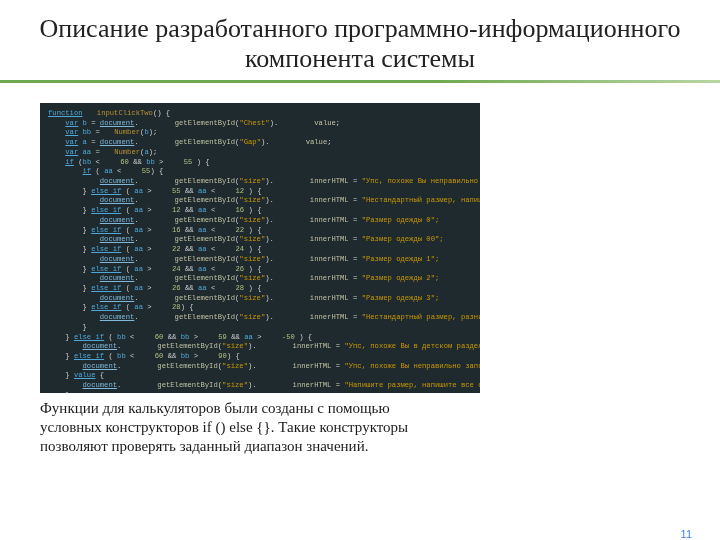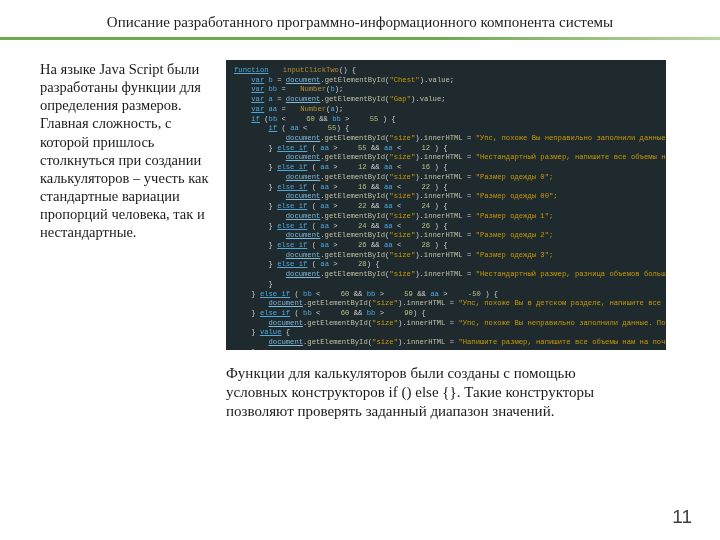--- a/index.html
+++ b/index.html
@@ -6,21 +6,21 @@
   body {
     width: 720px;
     height: 540px;
     background: #ffffff;
     font-family: "Times New Roman", Times, serif;
     color: #1a1a1a;
     position: relative;
     overflow: hidden;
   }
   .title {
-    font-size: 15px;
+    font-size: 26px;
     font-weight: 400;
     text-align: center;
     padding: 14px 20px 6px 20px;
     color: #222;
   }
   .title-underline {
     height: 3px;
     background: linear-gradient(to right, #6fa84f 0%, #6fa84f 60%, #b8d6a3 100%);
     margin: 0 0 0 0;
   }
@@ -49,50 +49,47 @@
     font-size: 7.2px;
     line-height: 1.35;
     color: #c8d0d4;
     overflow: hidden;
     white-space: pre;
   }
   .kw { color: #4fa8d8; text-decoration: underline; }
   .var { color: #4fa8d8; }
   .fn { color: #b89030; margin-left: 10px; }
   .obj { color: #7fb8d8; text-decoration: underline; }
-  .prop { color: #c0c0a0; }
+  .prop { color: #c0c0a0; margin-left: 36px; }
   .str { color: #c89800; }
   .num { color: #b0c080; margin-left: 16px; }
   .op { color: #d0d0d0; }
   .pn { color: #d0d0d0; }
   .caption {
     font-size: 15px;
     line-height: 1.25;
-    padding: 14px 30px 0 0;
+    padding: 6px 30px 0 0;
     width: 440px;
   }
   .page-num {
     position: absolute;
-    bottom: 12px;
+    bottom: 0;
     right: 28px;
-    font-size: 19px;
-    color: #404040;
+    font-size: 11px;
+    color: #3b82f6;
     font-family: Arial, sans-serif;
   }
 </style>
 </head>
 <body>
 
 <div class="title">Описание разработанного программно-информационного компонента системы</div>
 <div class="title-underline"></div>
 
 <div class="content">
-  <div class="left">
-    <div class="left-text">На языке Java Script были разработаны функции для определения размеров. Главная сложность, с которой пришлось столкнуться при создании калькуляторов – учесть как стандартные вариации пропорций человека, так и нестандартные.</div>
-  </div>
   <div class="right">
     <div class="code-block"><span class="kw">function</span> <span class="fn">inputClickTwo</span><span class="pn">() {</span>
     <span class="kw">var</span> <span class="var">b</span> <span class="op">=</span> <span class="obj">document</span><span class="pn">.</span><span class="prop">getElementById</span><span class="pn">(</span><span class="str">"Chest"</span><span class="pn">).</span><span class="prop">value</span><span class="pn">;</span>
     <span class="kw">var</span> <span class="var">bb</span> <span class="op">=</span> <span class="fn">Number</span><span class="pn">(</span><span class="var">b</span><span class="pn">);</span>
     <span class="kw">var</span> <span class="var">a</span> <span class="op">=</span> <span class="obj">document</span><span class="pn">.</span><span class="prop">getElementById</span><span class="pn">(</span><span class="str">"Gap"</span><span class="pn">).</span><span class="prop">value</span><span class="pn">;</span>
     <span class="kw">var</span> <span class="var">aa</span> <span class="op">=</span> <span class="fn">Number</span><span class="pn">(</span><span class="var">a</span><span class="pn">);</span>
     <span class="kw">if</span> <span class="pn">(</span><span class="var">bb</span> <span class="op">&lt;</span> <span class="num">60</span> <span class="op">&amp;&amp;</span> <span class="var">bb</span> <span class="op">&gt;</span> <span class="num">55</span> <span class="pn">) {</span>
         <span class="kw">if</span> <span class="pn">(</span> <span class="var">aa</span> <span class="op">&lt;</span> <span class="num">55</span><span class="pn">) {</span>
             <span class="obj">document</span><span class="pn">.</span><span class="prop">getElementById</span><span class="pn">(</span><span class="str">"size"</span><span class="pn">).</span><span class="prop">innerHTML</span> <span class="op">=</span> <span class="str">"Упс, похоже Вы неправильно заполнили данные. Попробуйте еще раз.";</span>
         <span class="pn">}</span> <span class="kw">else if</span> <span class="pn">(</span> <span class="var">aa</span> <span class="op">&gt;</span> <span class="num">55</span> <span class="op">&amp;&amp;</span> <span class="var">aa</span> <span class="op">&lt;</span> <span class="num">12</span> <span class="pn">) {</span>

